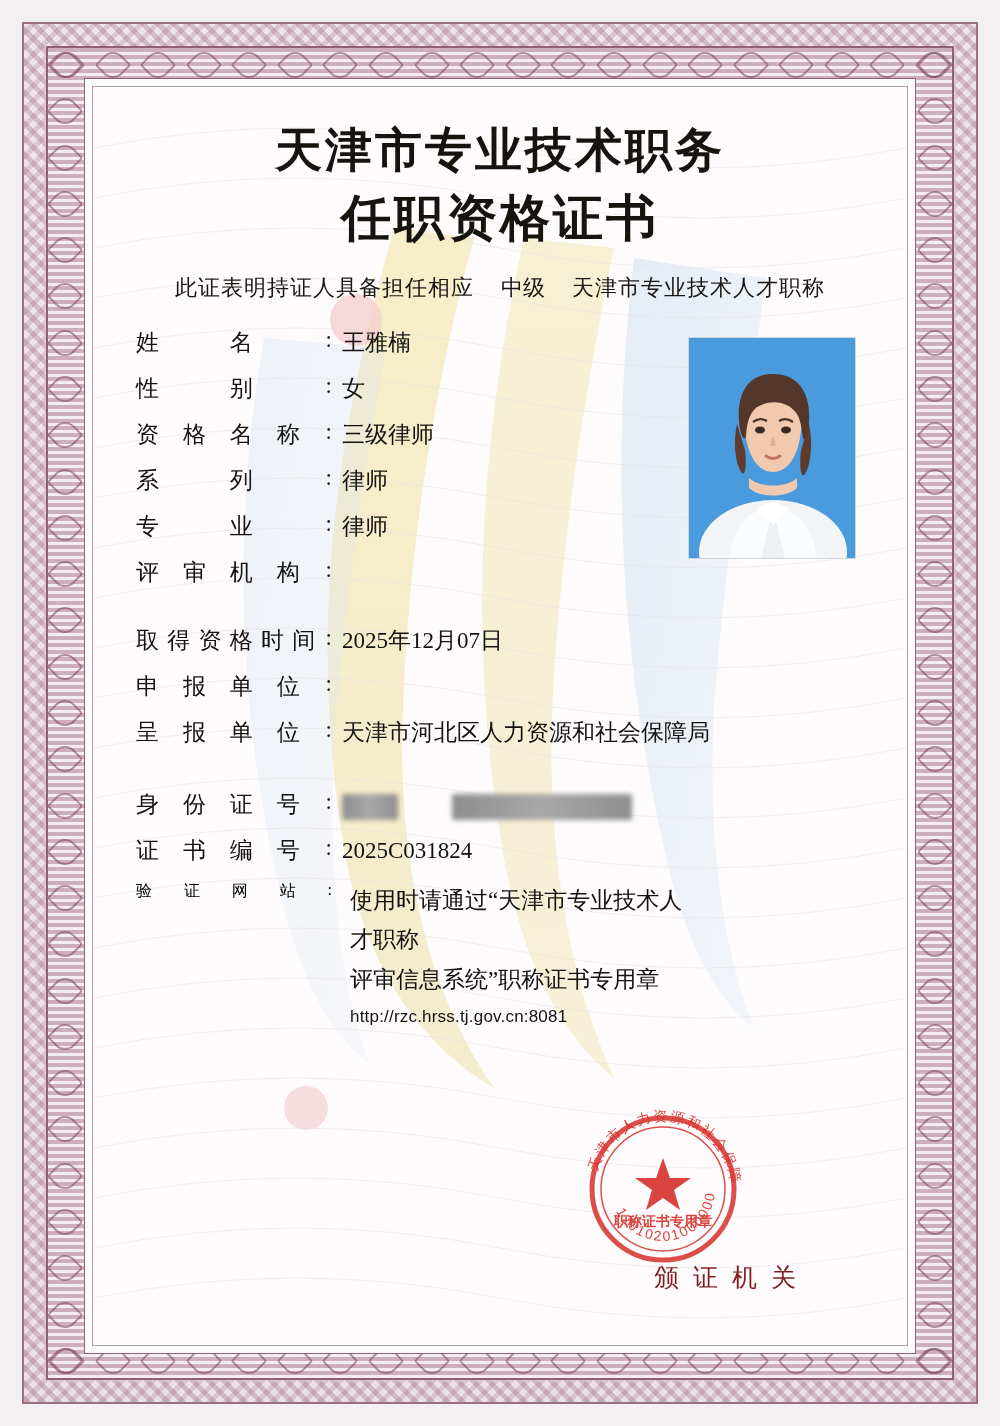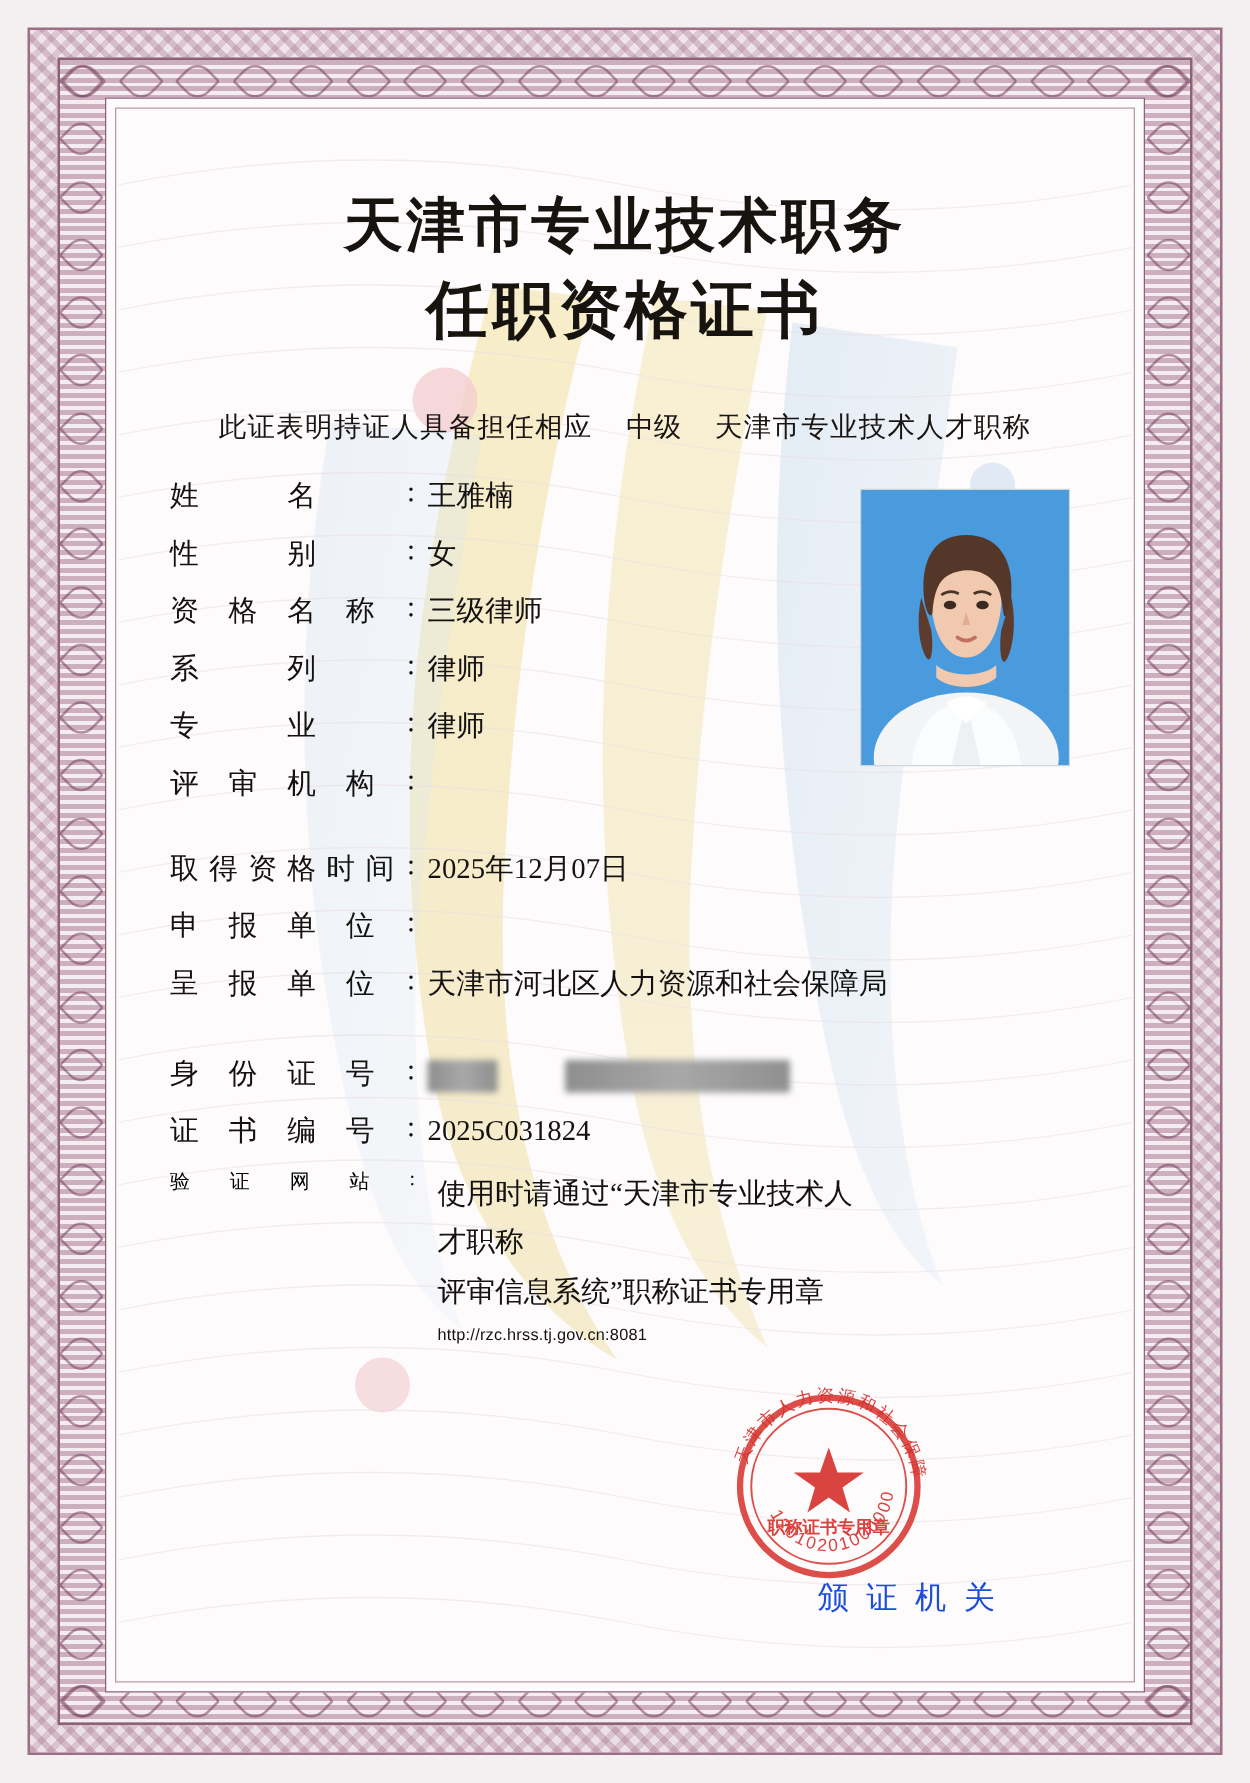--- a/index.html
+++ b/index.html
@@ -90,27 +90,26 @@
     position: absolute;
     left: 94px; top: 88px; right: 94px; bottom: 82px;
     padding: 34px 42px 0 42px;
   }
   .title-block { text-align: center; }
   .title-1, .title-2 {
     font-family: "Liberation Sans", "DejaVu Sans", sans-serif;
     font-weight: bold;
     color: #17130f;
     letter-spacing: 3px;
-    margin-top: 30px;
   }
   .title-1 { font-size: 47px; line-height: 1.2; }
   .title-2 { font-size: 50px; line-height: 1.3; margin-top: 8px; }
 
   .statement {
-    margin-top: 46px;
+    margin-top: 22px;
     font-size: 22px;
     color: #1a1512;
     display: flex;
     align-items: flex-start;
     justify-content: center;
     white-space: nowrap;
   }
   .statement .s-pre { letter-spacing: 1px; }
   .statement .s-level {
     display: inline-block;
@@ -177,33 +176,33 @@
   .verify-row { display: flex; align-items: flex-start; }
   .verify-row .lbl { width: 196px; flex: 0 0 196px; display: flex; justify-content: space-between; }
   .verify-text {
     padding-left: 18px;
     font-size: 23px;
     line-height: 1.7;
     color: #141210;
   }
   .verify-url {
     font-family: "Liberation Sans", "DejaVu Sans", sans-serif;
-    font-size: 13px;
+    font-size: 17px;
     color: #141210;
     margin-top: 4px;
     letter-spacing: 0.2px;
   }
 
   .issuer {
     position: absolute;
     right: 96px;
     bottom: 50px;
     font-size: 25px;
     letter-spacing: 14px;
-    color: #1d4ed8;
+    color: #7f1d1d;
   }
 
   
   .seal {
     position: absolute;
     right: 150px;
     bottom: 62px;
     width: 186px;
     height: 186px;
     pointer-events: none;

